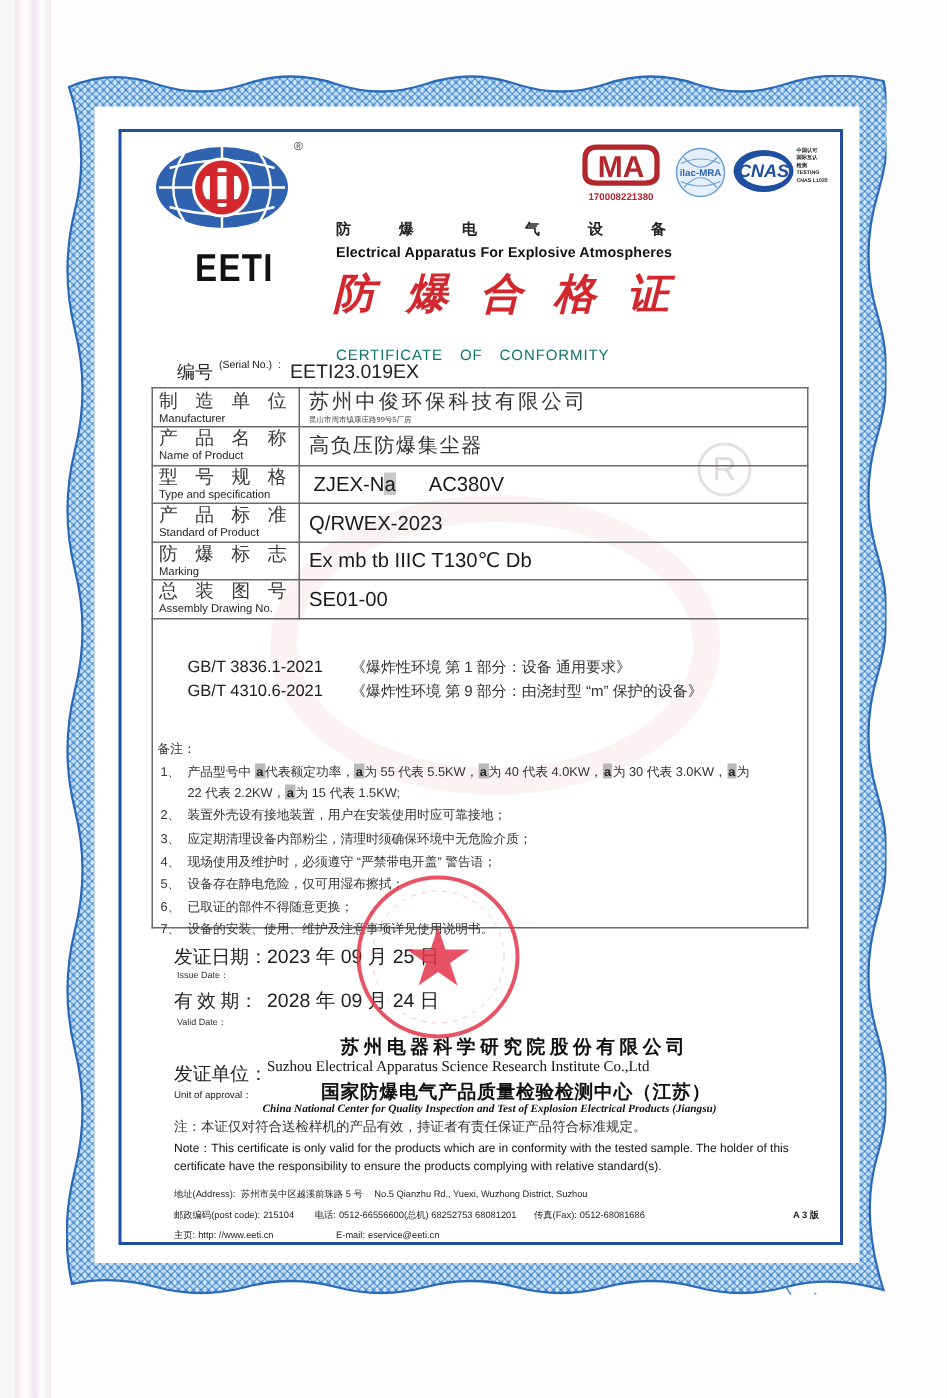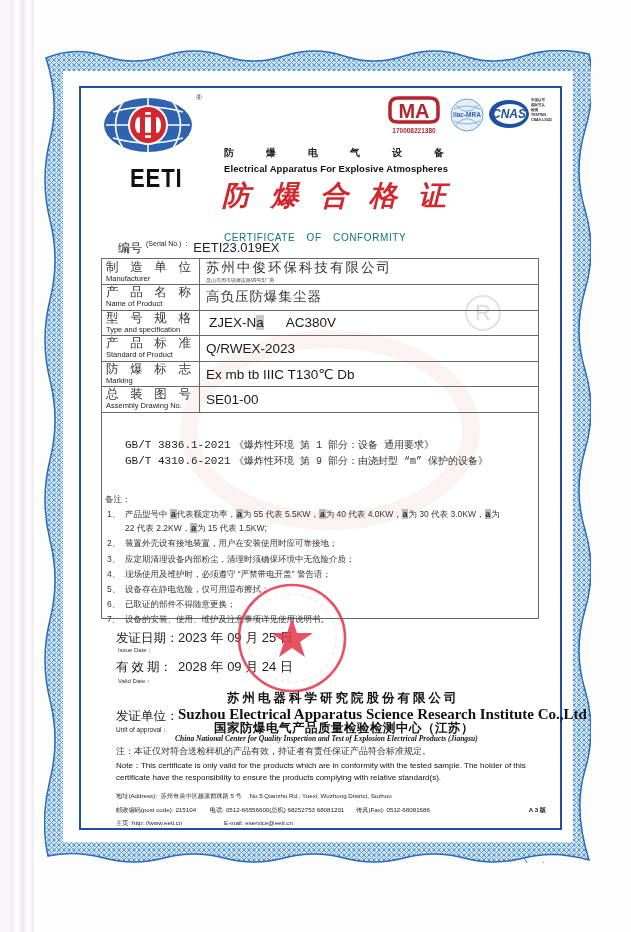--- a/index.html
+++ b/index.html
@@ -40,39 +40,39 @@
   .info-table td { border: 1px solid #6a6a6a; vertical-align: middle; }
   .info-table td.lbl { width: 98px; height: 25.5px; padding: 0 4px; }
   .lbl-cn { display: flex; justify-content: space-between; font-size: 12.5px; line-height: 13px; color: #3a3a3a; padding-right: 4px; }
   .lbl-en { font-size: 7.5px; line-height: 9px; color: #222; }
   .info-table td.val { padding-left: 6px; font-size: 13.5px; color: #1a1a1a; }
   .val-cn { font-size: 13.5px; letter-spacing: 2px; color: #333; }
   .val-addr { font-size: 5px; color: #444; letter-spacing: 0; line-height: 7px; }
 
   .std-box { left: 101px; top: 412px; width: 438px; height: 207px; border: 1px solid #6a6a6a; border-top: none; }
   .std-intro { position: absolute; left: 13px; top: 6px; font-size: 13px; color: #222; letter-spacing: 0.6px; }
-  .std-line { position: absolute; left: 23px; font-size: 11px; color: #222; white-space: nowrap; font-family: Liberation Mono, monospace; }
+  .std-line { position: absolute; left: 23px; font-size: 11px; color: #222; white-space: nowrap; }
   .std-line .code { display: inline-block; }
   .std-line .desc { font-size: 10px; color: #333; }
   .remark-head { position: absolute; left: 3px; top: 82px; font-size: 8.5px; color: #333; }
   .note { position: absolute; left: 5px; font-size: 8.5px; color: #333; white-space: nowrap; }
   .note .num { display: inline-block; width: 18px; }
   .hl { background: #b9b9b9; color: #222; padding: 0 1px; font-weight: bold; }
 
   
   .date-row { left: 116px; font-size: 12.5px; color: #222; display: flex; align-items: baseline; }
   .date-row .lab { width: 56px; display: flex; justify-content: space-between; margin-right: 6px; }
   .date-row .dv { font-size: 13px; }
   .date-en { left: 118px; font-size: 6px; color: #333; }
 
   .stamp { left: 233px; top: 582px; width: 118px; height: 112px; }
 
   .issuer-cn { left: 227px; top: 690px; font-family: "DejaVu Serif", serif; font-size: 12.5px; font-weight: bold; color: #111; letter-spacing: 3px; }
   .issuer-lbl { left: 116px; top: 708px; font-size: 12.5px; color: #222; }
-  .issuer-en { left: 178px; top: 706px; font-family: "Liberation Serif", serif; font-size: 15px; font-weight: bold; color: #111; }
+  .issuer-en { left: 178px; top: 706px; font-family: "Liberation Serif", serif; font-size: 10px; font-weight: normal; color: #111; }
   .center-cn { left: 214px; top: 720px; font-family: "DejaVu Serif", serif; font-size: 12.5px; font-weight: bold; color: #111; letter-spacing: 0.5px; }
   .unit-lbl { left: 116px; top: 726px; font-size: 6.5px; color: #222; }
   .center-en { left: 175px; top: 734px; font-family: "Liberation Serif", serif; font-size: 7.5px; font-weight: bold; color: #111; font-style: italic; }
   .note-cn { left: 116px; top: 745px; font-family: "Liberation Serif", serif; font-size: 9px; color: #333; }
   .note-en { left: 116px; top: 760px; width: 432px; font-size: 8px; line-height: 12px; color: #111; }
   .foot { left: 116px; font-size: 6.2px; color: #222; white-space: nowrap; }
   .foot span { display: inline-block; }
 </style>
 </head>
 <body>

